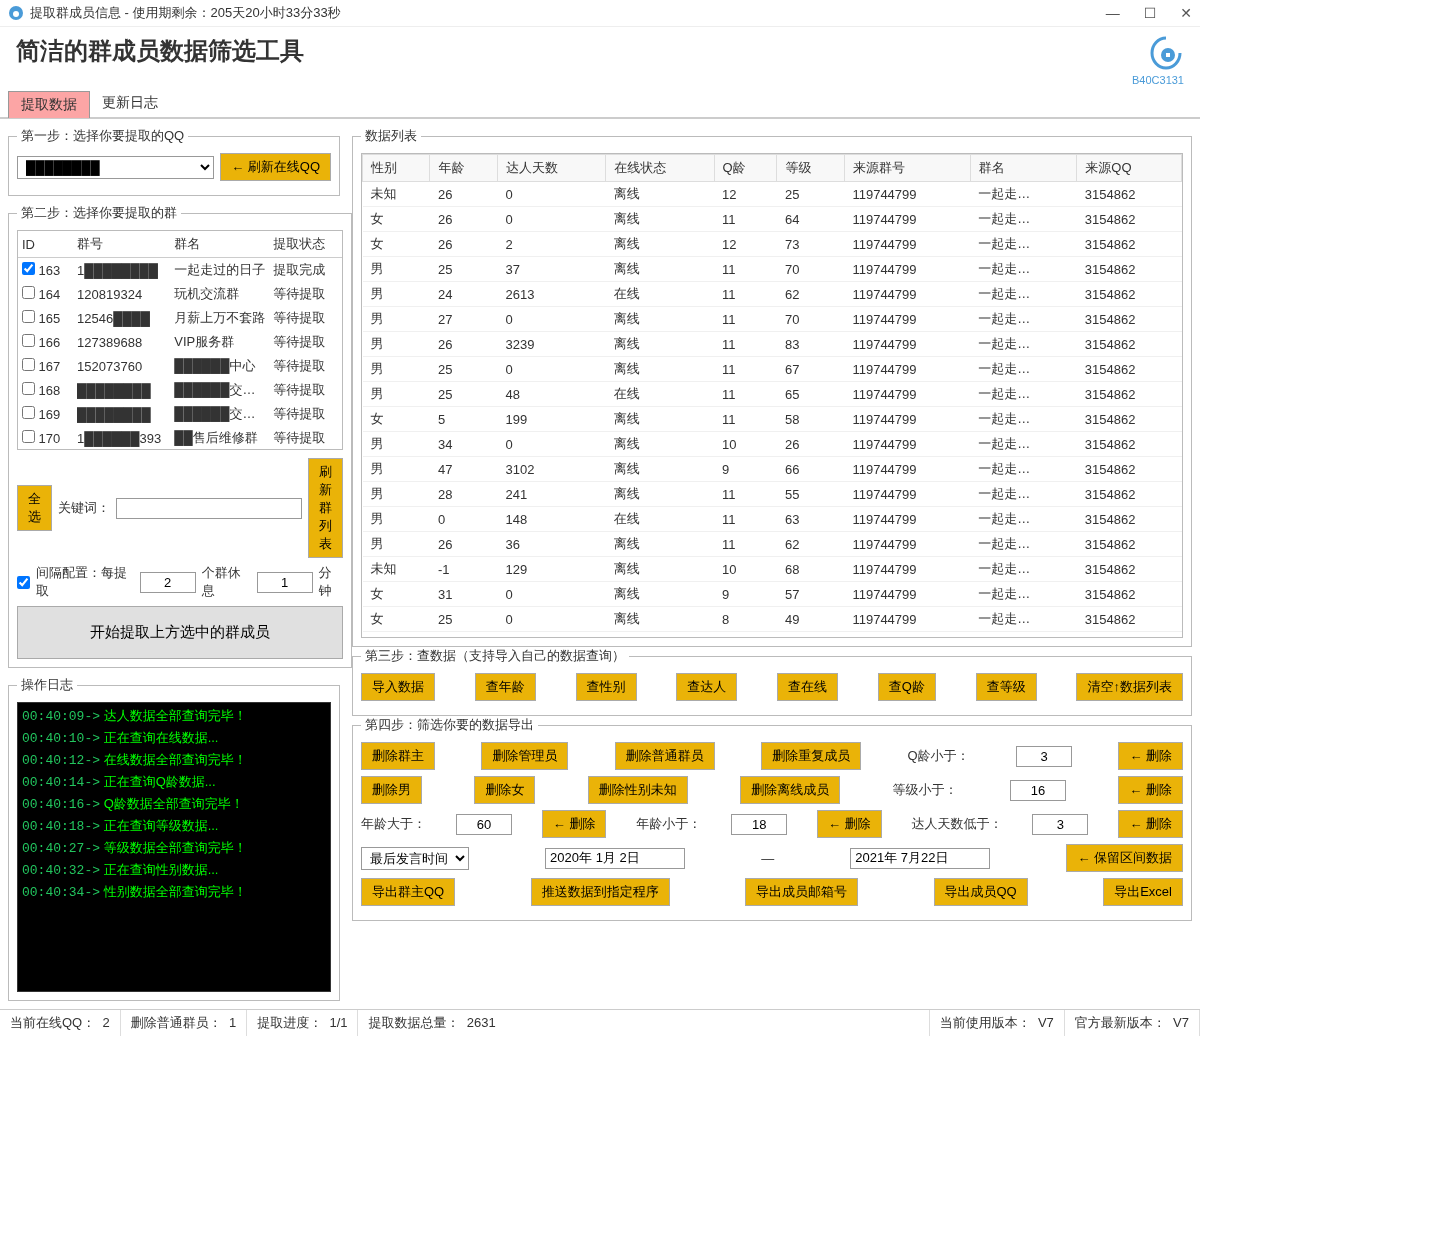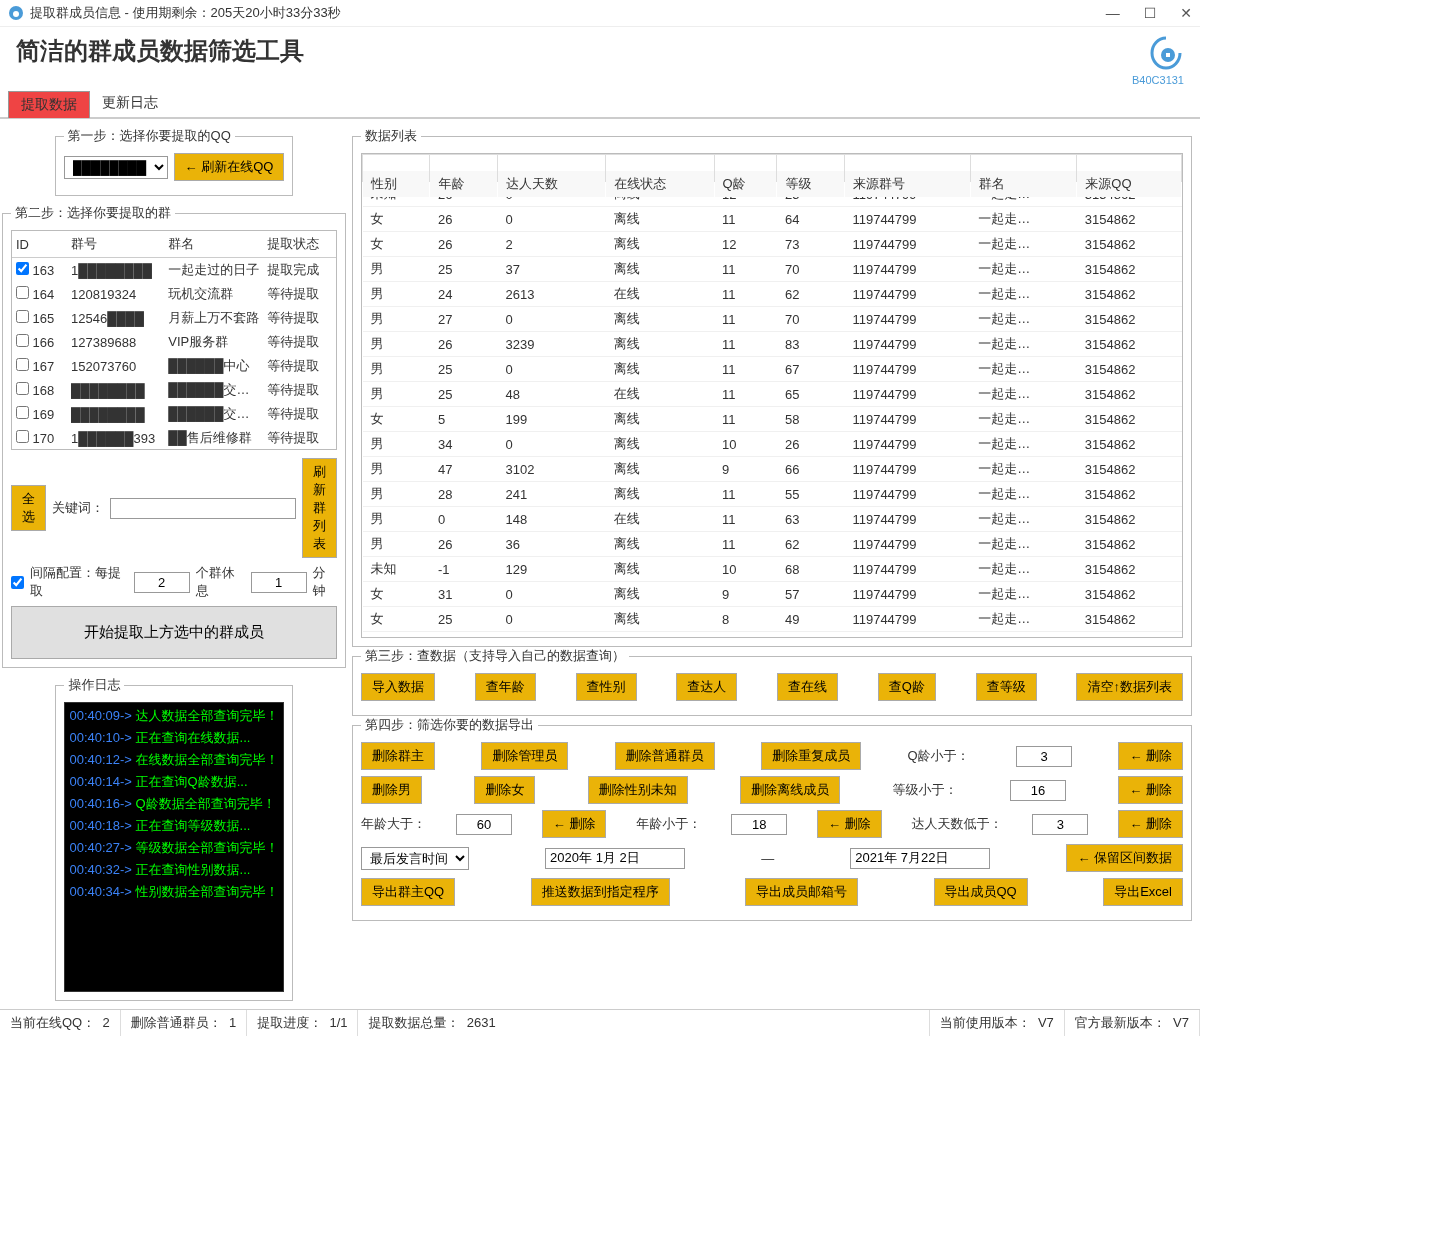--- a/index.html
+++ b/index.html
@@ -9,40 +9,40 @@
 .titlebar-text { flex: 1; font-size: 13px; }
 .win-controls { display: flex; gap: 24px; color: #555; font-size: 14px; }
 .win-controls span { cursor: default; }
 .header-row { display: flex; align-items: flex-start; padding: 8px 16px 4px; }
 .app-title { font-size: 24px; font-weight: bold; flex: 1; }
 .logo-area { text-align: right; }
 .logo-circle { width: 36px; height: 36px; display: inline-block; }
 .logo-code { font-size: 11px; color: #4a9bd8; }
 .tabs { display: flex; border-bottom: 2px solid #ccc; padding: 0 8px; }
 .tab { padding: 4px 12px; font-size: 14px; cursor: pointer; }
-.tab.active { border: 1px solid #999; border-bottom: none; background: #ef4444; position: relative; top: 1px; }
+.tab.active { border: 1px solid #999; border-bottom: none; background: #fca5a5; position: relative; top: 1px; }
 .main { display: flex; gap: 12px; padding: 8px; }
-.left-col { width: 332px; display: flex; flex-direction: column; gap: 8px; align-items: center; }
+.left-col { width: 332px; display: flex; flex-direction: column; gap: 8px; }
 .right-col { flex: 1; display: flex; flex-direction: column; }
 fieldset { border: 1px solid #bbb; padding: 8px; }
 legend { padding: 0 4px; font-size: 13px; }
 .row { display: flex; align-items: center; gap: 6px; margin-bottom: 6px; }
 select, input[type=text] { border: 1px solid #999; padding: 2px 4px; font-size: 13px; background: #fff; }
 button { background: #eab308; border: 1px solid #aaa; padding: 4px 10px; font-size: 13px; cursor: pointer; }
 .grouplist-wrap { border: 1px solid #bbb; height: 220px; overflow: auto; background: #fff; }
 .grouplist-table { width: 100%; border-collapse: collapse; font-size: 13px; }
 .grouplist-table th { background: #fff; border-bottom: 1px solid #ccc; padding: 4px; text-align: left; font-weight: normal; position: sticky; top: 0; }
 .grouplist-table td { padding: 3px 4px; white-space: nowrap; overflow: hidden; }
 .big-btn { width: 100%; padding: 16px; font-size: 15px; background: #e0e0e0; }
 .log-box { background: #000; color: #0f0; font-family: monospace; font-size: 13px; height: 290px; overflow: auto; padding: 4px; border: 1px solid #333; }
 .log-line { white-space: pre; margin-bottom: 4px; }
-.log-time { color: #3b82f6; }
+.log-time { color: #22c55e; font-family: Liberation Mono, monospace; }
 .data-table-wrap { border: 1px solid #bbb; height: 485px; overflow: auto; background: #fff; }
 .data-table { width: 100%; border-collapse: collapse; font-size: 13px; }
-.data-table th { background: #f8f8f8; border: 1px solid #ddd; padding: 4px 8px; text-align: left; font-weight: normal; position: sticky; top: 16px; }
+.data-table th { background: #f8f8f8; border: 1px solid #ddd; padding: 4px 8px; text-align: left; font-weight: normal; position: sticky; top: 0; }
 .data-table td { padding: 3px 8px; border-bottom: 1px solid #f0f0f0; white-space: nowrap; }
 .btn-row { display: flex; flex-wrap: wrap; gap: 6px; align-items: center; margin-bottom: 6px; justify-content: space-between; }
 .label-sm { white-space: nowrap; }
 input.small { width: 56px; text-align: center; }
 .date-input { width: 140px; }
 .statusbar { display: flex; border-top: 1px solid #ccc; font-size: 13px; }
 .status-cell { padding: 4px 10px; border-right: 1px solid #ddd; white-space: nowrap; }
 .status-cell.flex { flex: 1; }
 </style>
 </head>

